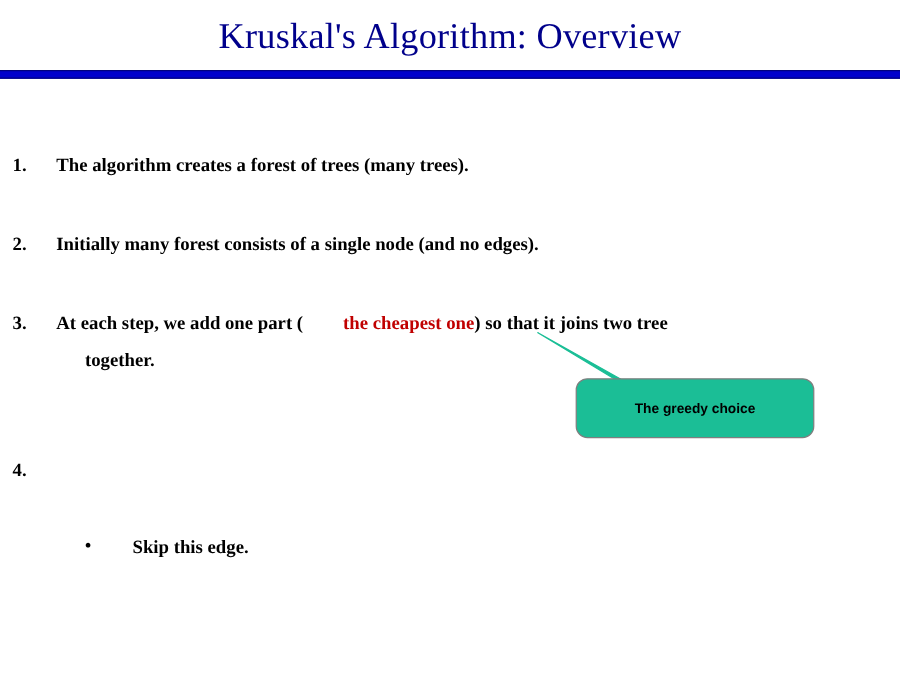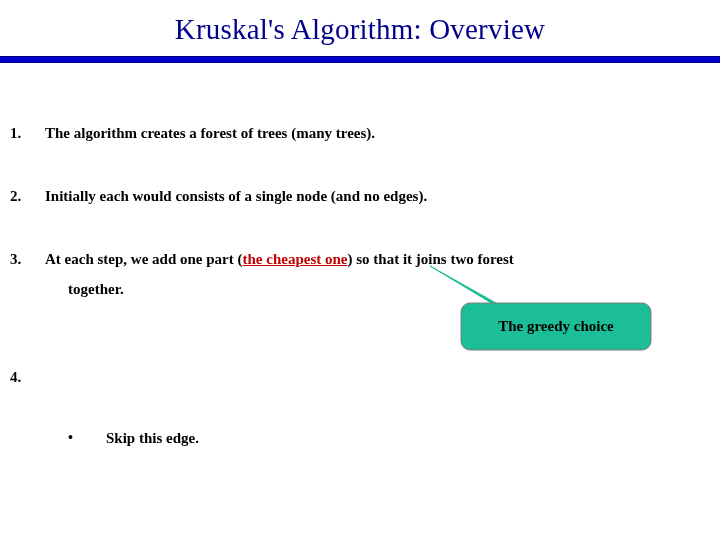--- a/index.html
+++ b/index.html
@@ -90,22 +90,22 @@
     margin-left: 68px;
   }
 
   .item1 { top: 38px; }
   .item2 { top: 101px; }
   .item3 { top: 164px; }
   .item4 { top: 282px; }
 
   .highlight {
     color: #C00000;
-    text-decoration: underline;
     text-decoration-color: #C00000;
+    margin-left: 32px;
   }
 
   .subbullet {
     position: absolute;
     left: 0;
     top: 344px;
     width: 700px;
     font-family: "Liberation Serif", "DejaVu Serif", serif;
     font-weight: bold;
     font-size: 15px;
@@ -138,23 +138,23 @@
   }
   .callout-label {
     position: absolute;
     left: 461px;
     top: 303px;
     width: 190px;
     height: 47px;
     display: flex;
     align-items: center;
     justify-content: center;
-    font-family: Liberation Serif, serif;
-    font-weight: bold;
-    font-size: 15px;
+    font-family: Liberation Sans, sans-serif;
+    font-weight: bold;
+    font-size: 11px;
     color: #000000;
     white-space: nowrap;
   }
 </style>
 </head>
 <body>
 
 <div class="slide">
 
   <div class="title-block">
@@ -165,26 +165,26 @@
 
   <div class="body-area">
 
     <div class="item item1">
       <span class="item-num">1.</span>
       <span class="item-text">The algorithm creates a forest of trees (many trees).</span>
     </div>
 
     <div class="item item2">
       <span class="item-num">2.</span>
-      <span class="item-text">Initially each would consists of a single node (and no edges).</span>
+      <span class="item-text">Initially many forest consists of a single node (and no edges).</span>
     </div>
 
     <div class="item item3">
       <span class="item-num">3.</span>
-      <span class="item-text"><span>At each step, we add one part (</span><span class="highlight">the cheapest one</span><span>) so that it joins two forest</span></span>
+      <span class="item-text"><span>At each step, we add one part (</span><span class="highlight">the cheapest one</span><span>) so that it joins two tree</span></span>
       <span class="item-cont">together.</span>
     </div>
 
     <div class="item item4">
       <span class="item-num">4.</span>
     </div>
 
     <div class="subbullet">
       <span class="sub-dot">•</span>
       <span class="sub-text">Skip this edge.</span>

